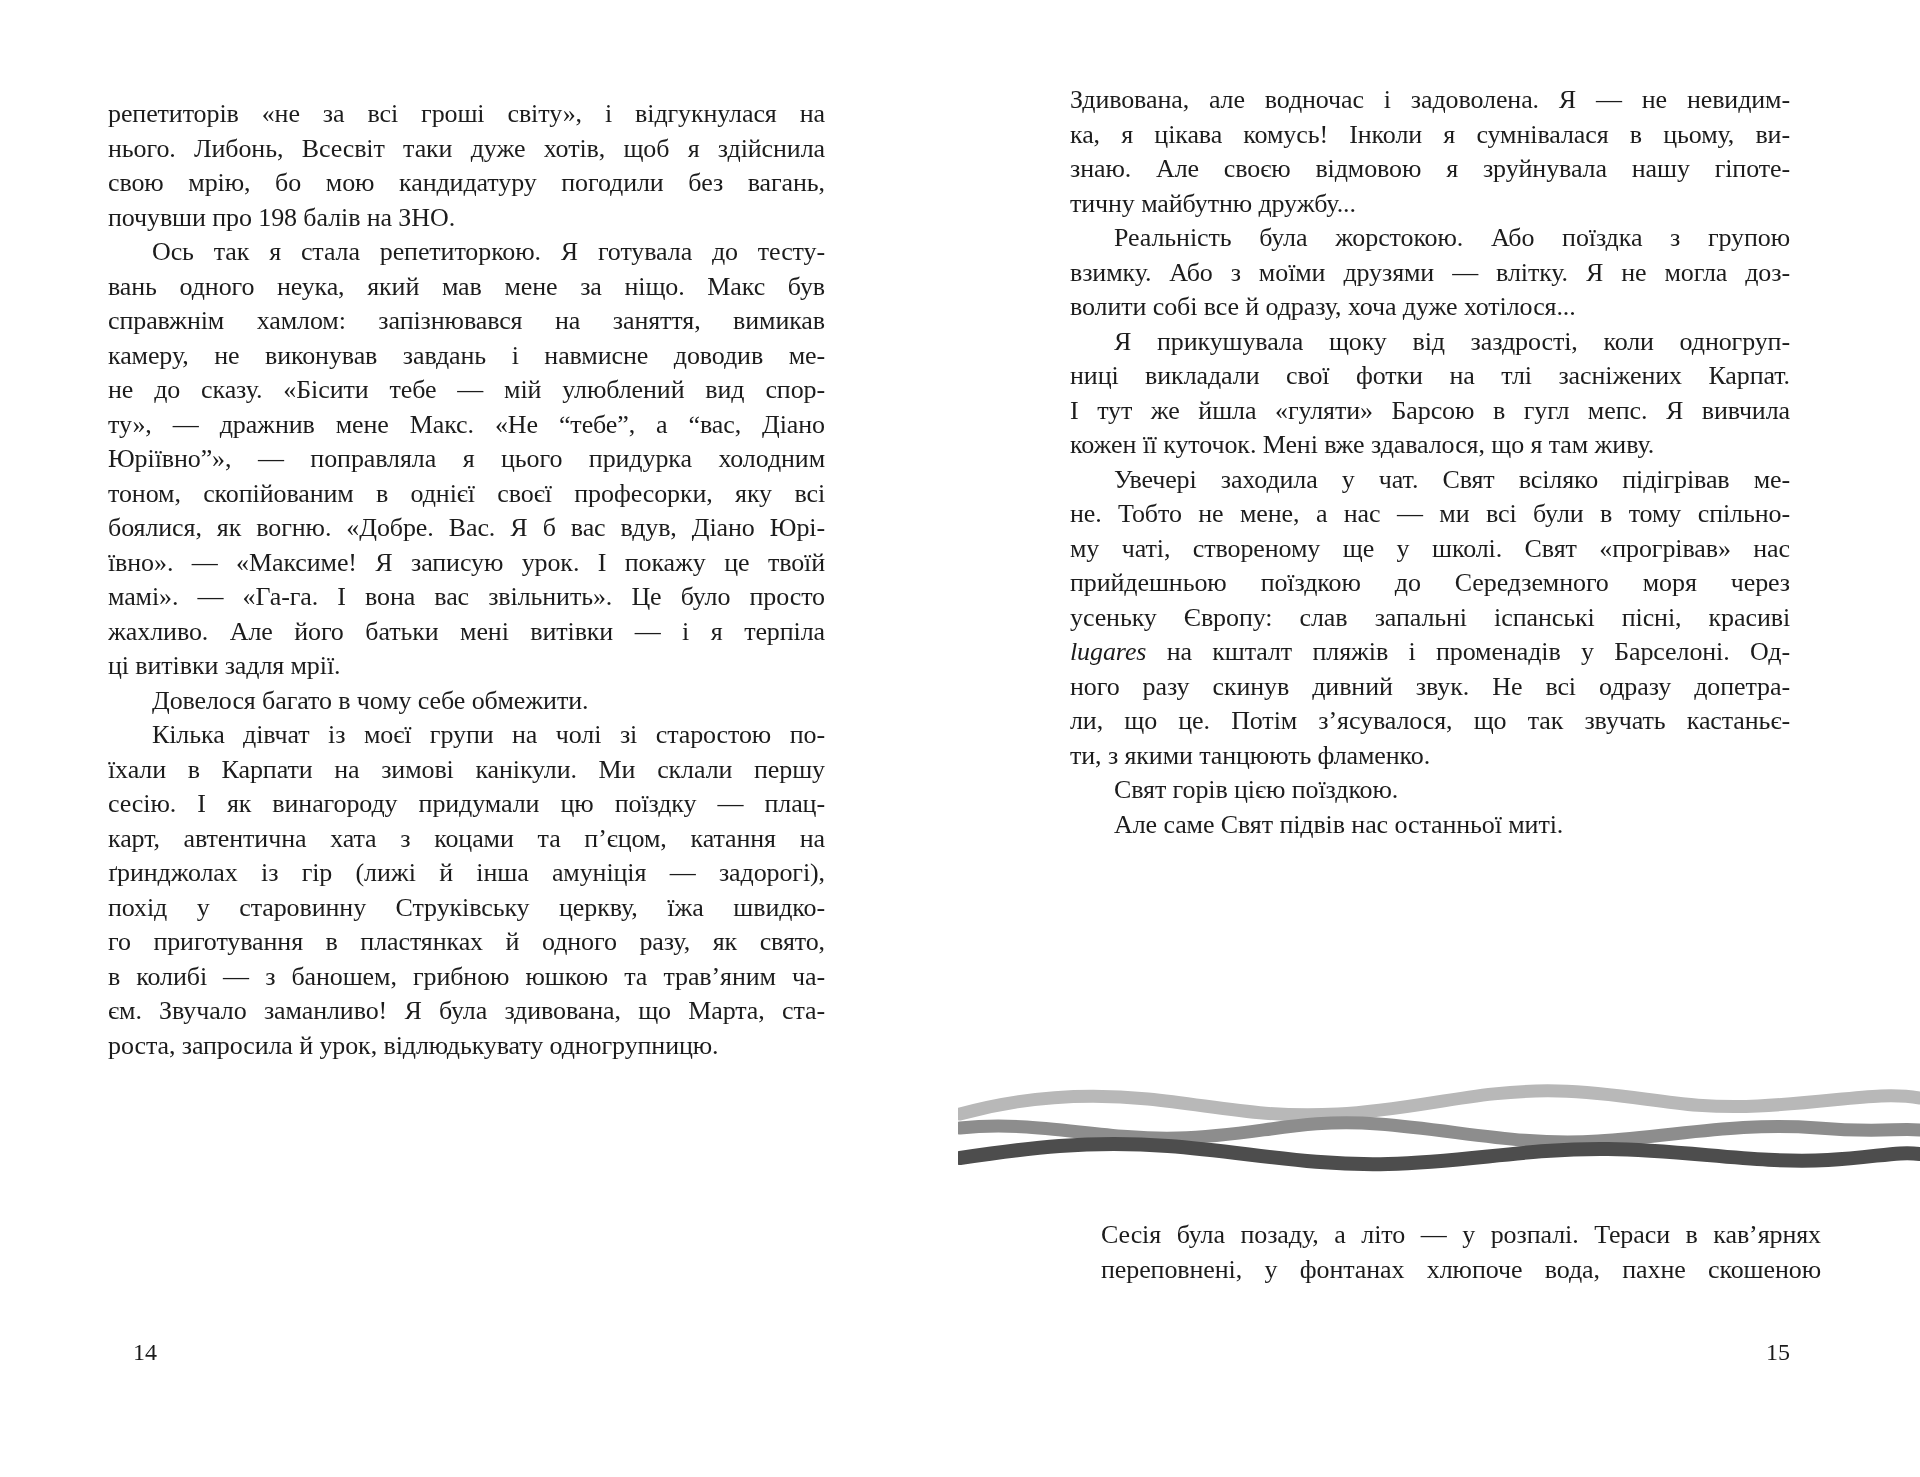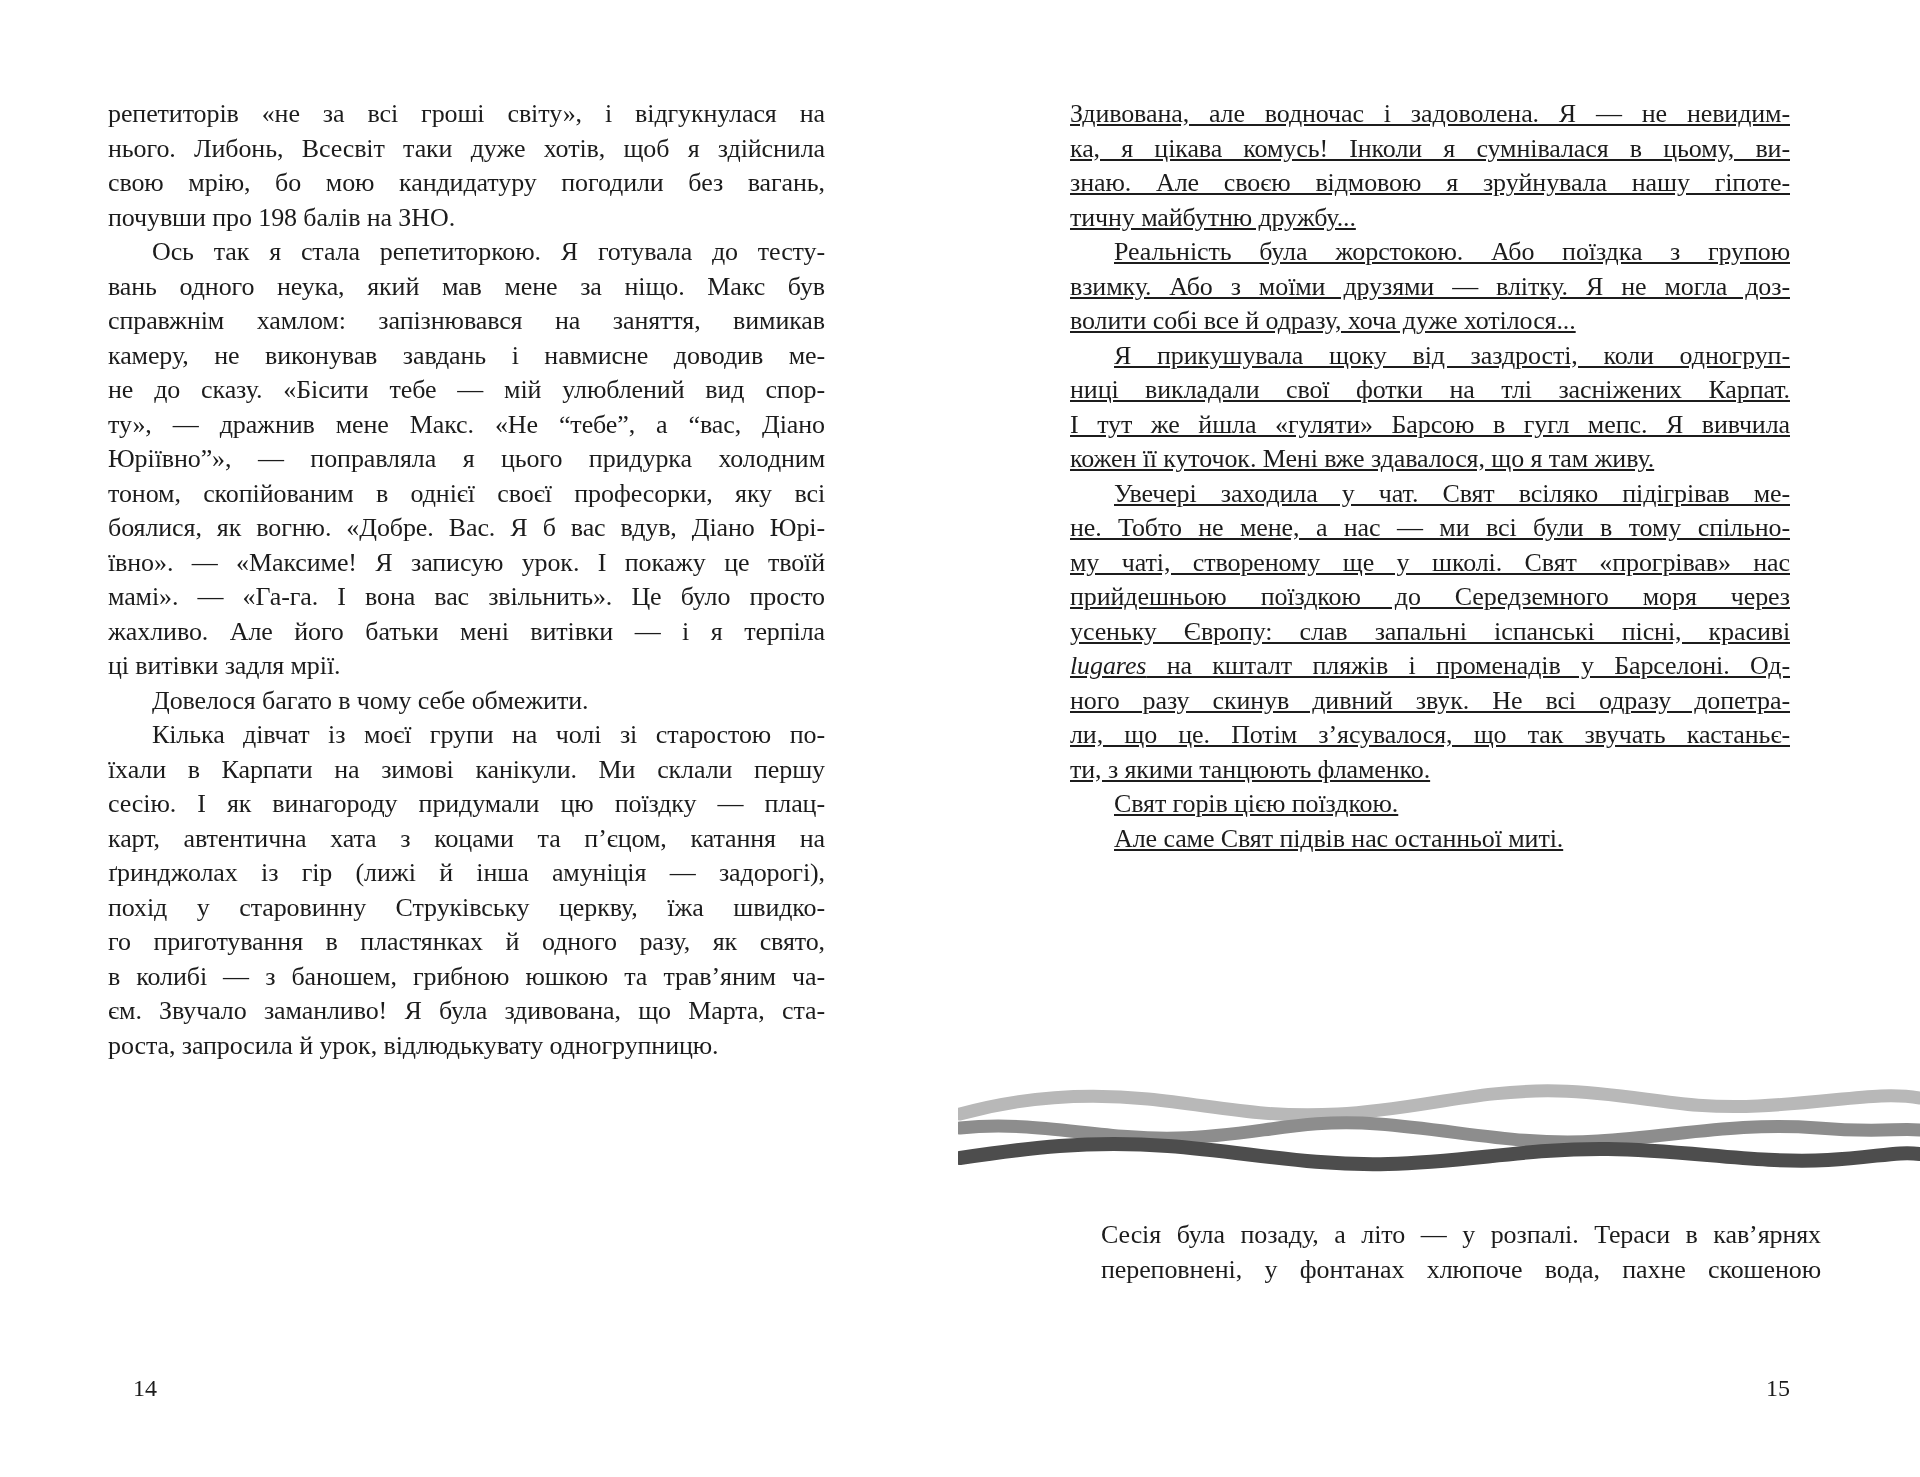--- a/index.html
+++ b/index.html
@@ -23,28 +23,27 @@
     white-space:normal;
   }
   .line.j{
     text-align:justify;
     text-align-last:justify;
   }
   .line.ind{ text-indent:44px; }
   .line em{ font-style:italic; }
 
   .tb-left  { left:108px;  top:97px;   width:717px; }
-  .tb-r1    { left:1070px; top:97px;   width:720px;text-decoration:underline; }
+  .tb-r1    { left:1070px; top:83px;   width:720px; }
   .tb-r2    { left:1070px; top:1218px; width:720px;margin-left:31px; }
 
   .folio{
     position:absolute;
     font-size:24px;
     line-height:1;
-    margin-top:36px;
   }
   .folio-left { left:133px;  top:1340px; }
   .folio-right{ left:1766px; top:1340px; }
 
   .wave-divider{
     position:absolute;
     left:958px; top:1078px;
     width:962px; height:112px;
   }
   .wave-divider svg{display:block;width:100%;height:100%;}

